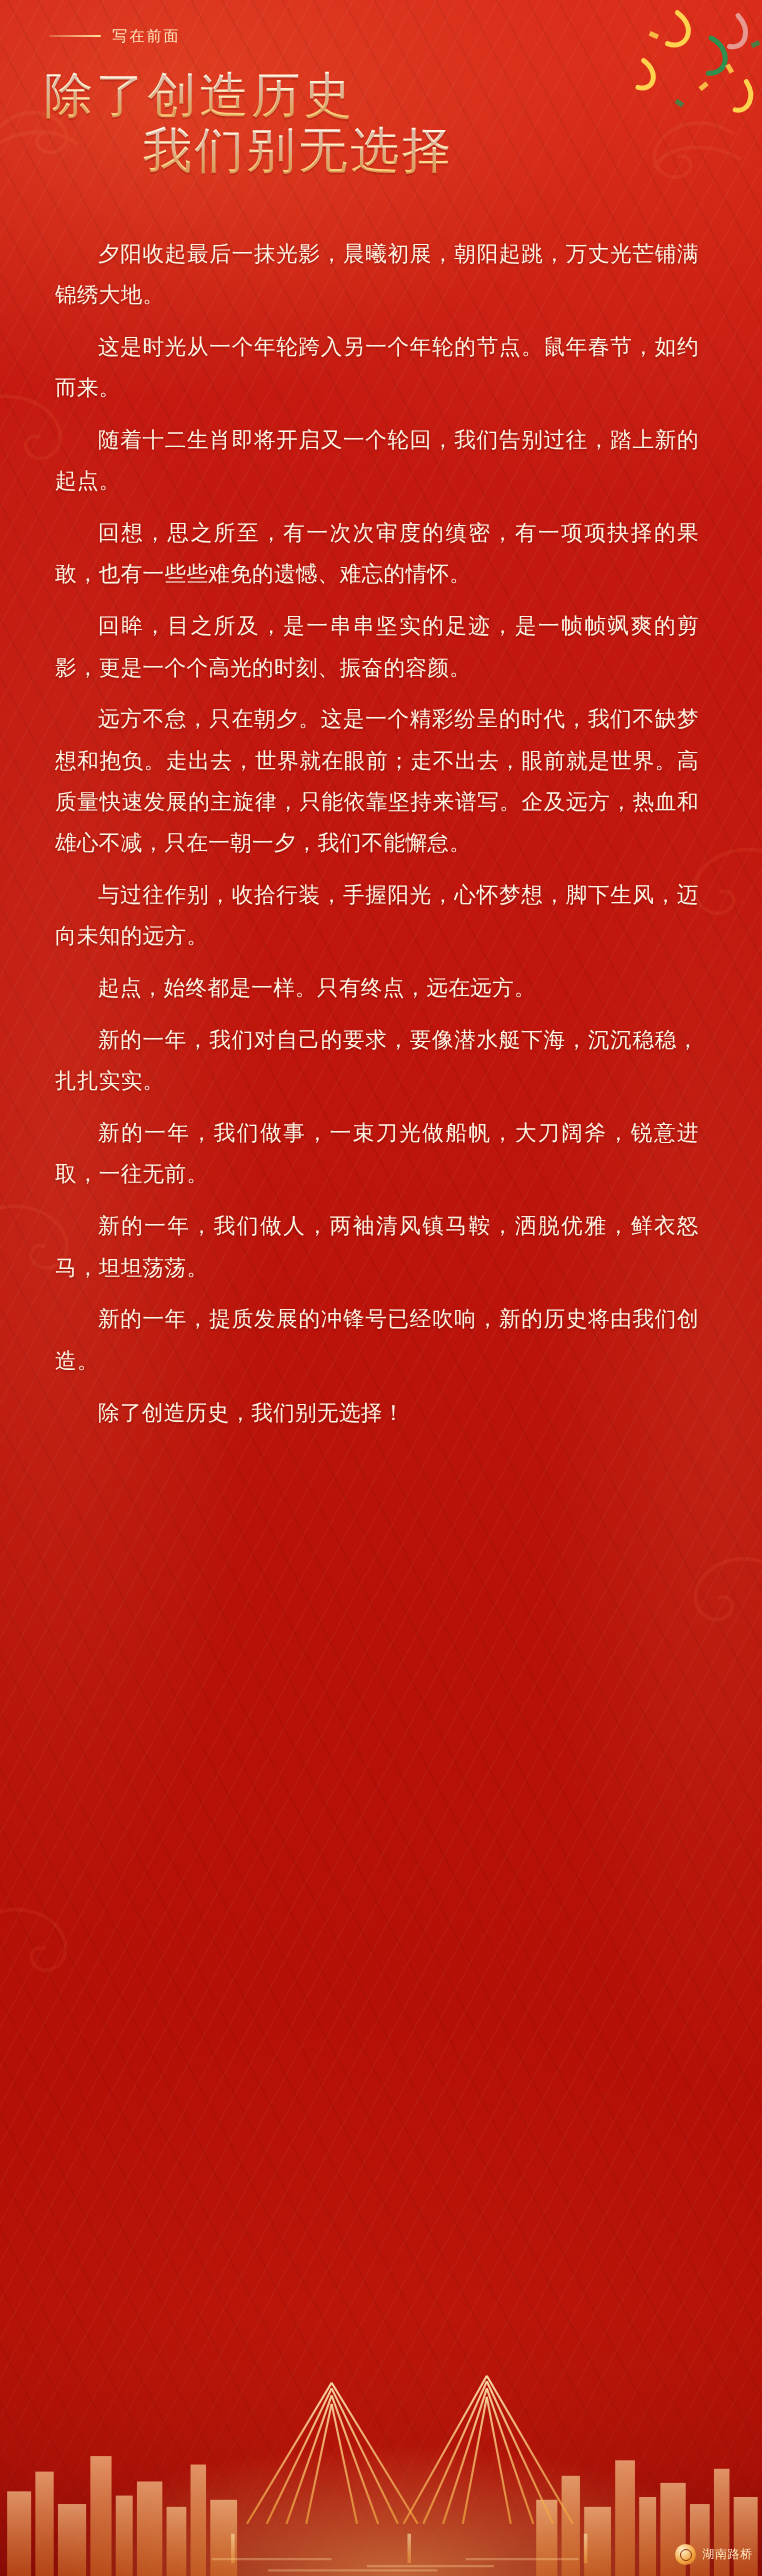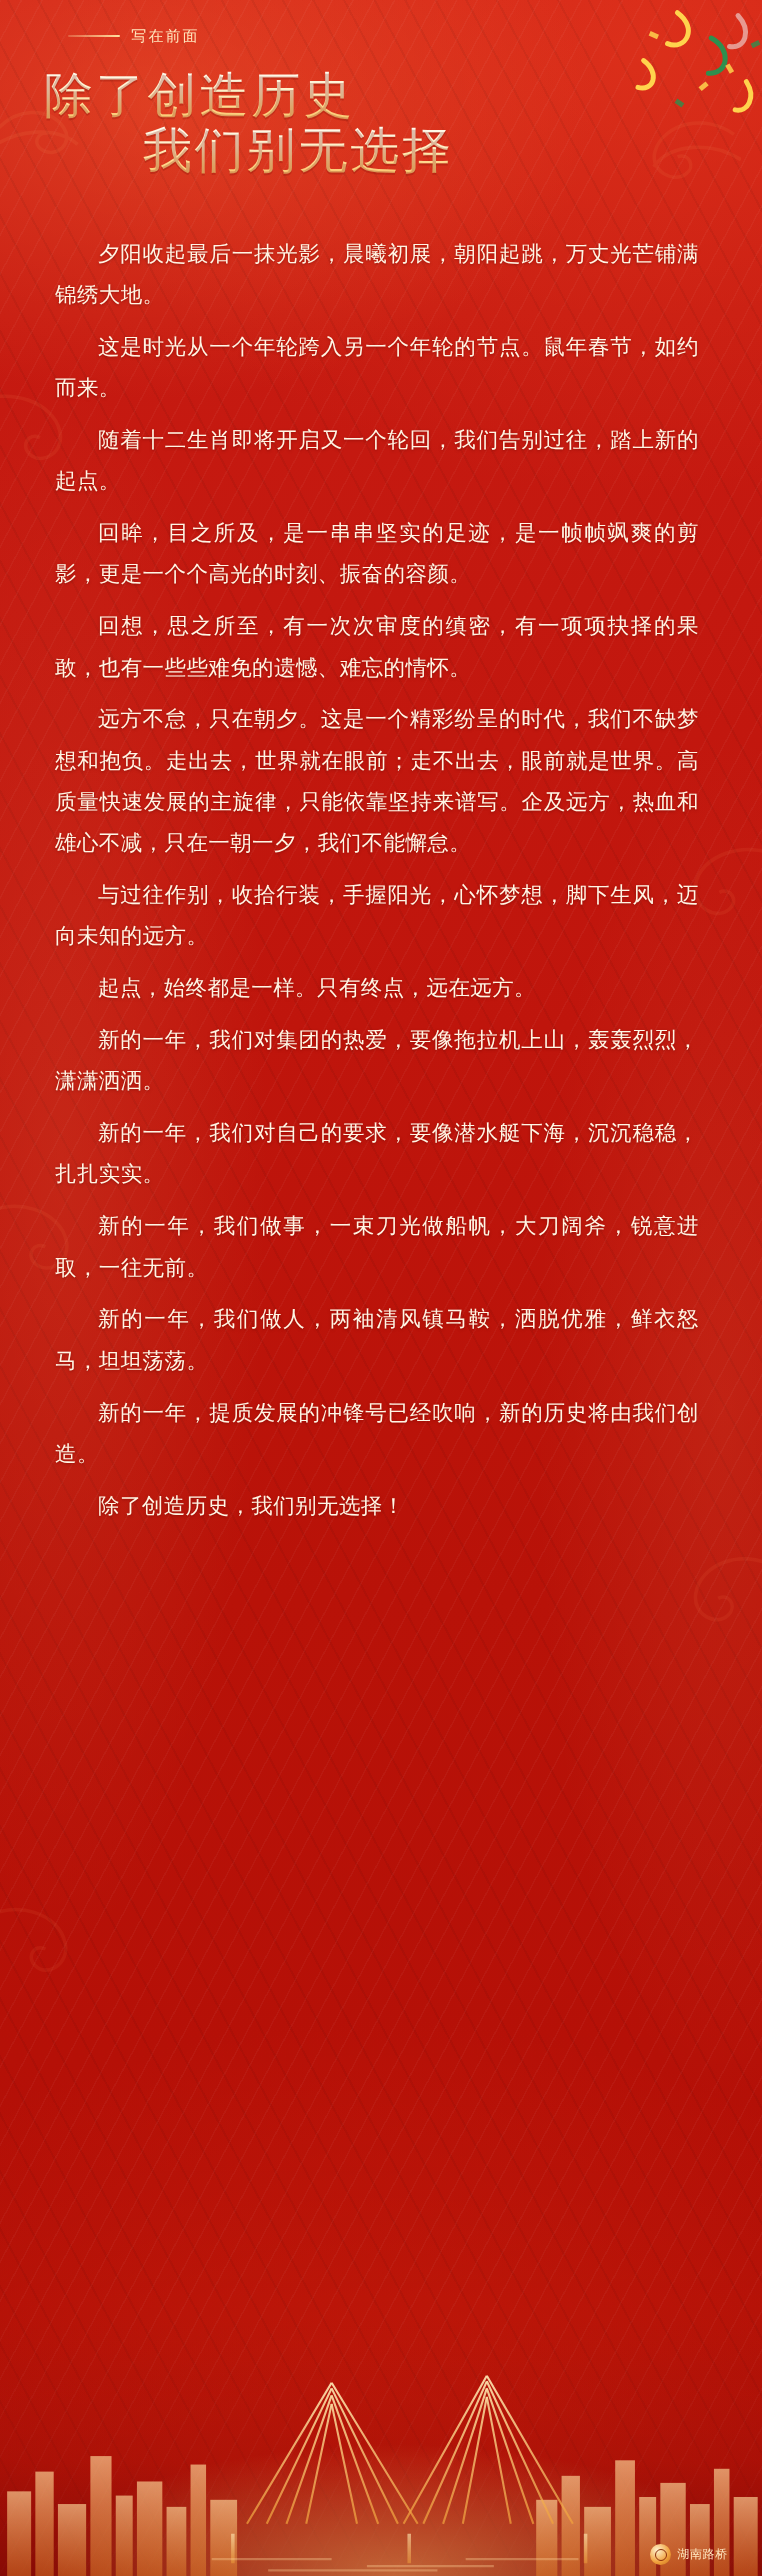--- a/index.html
+++ b/index.html
@@ -45,21 +45,21 @@
 
   
   #confetti { position: absolute; top: 0; right: 0; width: 296px; height: 162px; pointer-events: none; }
 
   
   #header { position: relative; padding: 24px 0 0 0; }
   #kicker {
     display: flex;
     align-items: center;
     gap: 11.3px;
-    padding-left: 68px;
+    padding-left: 49px;
     height: 24px;
   }
   #kicker .rule {
     width: 52px; height: 2.1px;
     background: linear-gradient(90deg, rgba(255,228,170,0.25), #ffe2a0);
     border-radius: 1.4px;
   }
   #kicker .label {
     color: #ffe6bd;
     font-size: 15px;
@@ -115,21 +115,21 @@
   }
   #scene-glow {
     position: absolute;
     left: 0; right: 0; bottom: 0; height: 261px;
     background:
       radial-gradient(ellipse 494px 183px at 52% 100%, rgba(255,198,110,0.48), rgba(255,150,60,0) 72%),
       linear-gradient(180deg, rgba(170,16,8,0) 0%, rgba(150,12,6,0.35) 55%, rgba(120,8,4,0.75) 100%);
   }
   #footer-badge {
     position: absolute;
-    right: 34px;
+    right: 9px;
     bottom: 11.3px;
     display: flex;
     align-items: center;
     gap: 6.4px;
     z-index: 5;
   }
   #footer-badge .logo {
     width: 21px; height: 21px;
     border-radius: 50%;
     background: radial-gradient(circle at 35% 30%, #fff2cf, #f0a03a 60%, #c4691b);
@@ -223,26 +223,25 @@
     <div id="title-block">
       <div class="title-line l1">除了创造历史</div>
       <div class="title-line l2">我们别无选择</div>
     </div>
   </div>
 
   <div id="body-copy">
     <p>夕阳收起最后一抹光影，晨曦初展，朝阳起跳，万丈光芒铺满锦绣大地。</p>
     <p>这是时光从一个年轮跨入另一个年轮的节点。鼠年春节，如约而来。</p>
     <p>随着十二生肖即将开启又一个轮回，我们告别过往，踏上新的起点。</p>
+    <p>回想，思之所至，有一次次审度的缜密，有一项项抉择的果敢，也有一些些难免的遗憾、难忘的情怀。</p>
     <p>回眸，目之所及，是一串串坚实的足迹，是一帧帧飒爽的剪影，更是一个个高光的时刻、振奋的容颜。</p>
-    <p>回想，思之所至，有一次次审度的缜密，有一项项抉择的果敢，也有一些些难免的遗憾、难忘的情怀。</p>
     <p>远方不怠，只在朝夕。这是一个精彩纷呈的时代，我们不缺梦想和抱负。走出去，世界就在眼前；走不出去，眼前就是世界。高质量快速发展的主旋律，只能依靠坚持来谱写。企及远方，热血和雄心不减，只在一朝一夕，我们不能懈怠。</p>
     <p>与过往作别，收拾行装，手握阳光，心怀梦想，脚下生风，迈向未知的远方。</p>
     <p>起点，始终都是一样。只有终点，远在远方。</p>
-    <p>新的一年，我们对集团的热爱，要像拖拉机上山，轰轰烈烈，潇潇洒洒。</p>
     <p>新的一年，我们对自己的要求，要像潜水艇下海，沉沉稳稳，扎扎实实。</p>
     <p>新的一年，我们做事，一束刀光做船帆，大刀阔斧，锐意进取，一往无前。</p>
     <p>新的一年，我们做人，两袖清风镇马鞍，洒脱优雅，鲜衣怒马，坦坦荡荡。</p>
     <p>新的一年，提质发展的冲锋号已经吹响，新的历史将由我们创造。</p>
     <p>除了创造历史，我们别无选择！</p>
   </div>
 
   <div id="scene">
     <div id="scene-glow"></div>
     <svg viewBox="0 0 1080 370" width="762" height="261" style="position:absolute;inset:0;">

